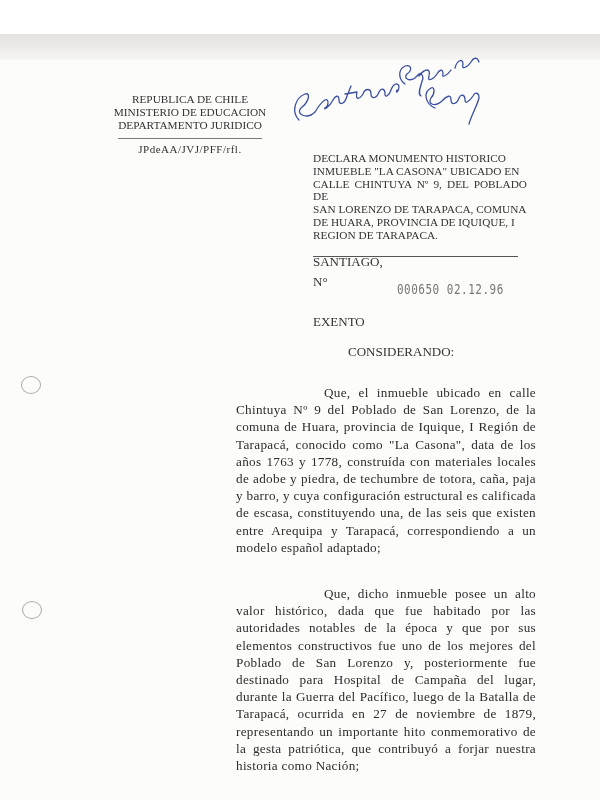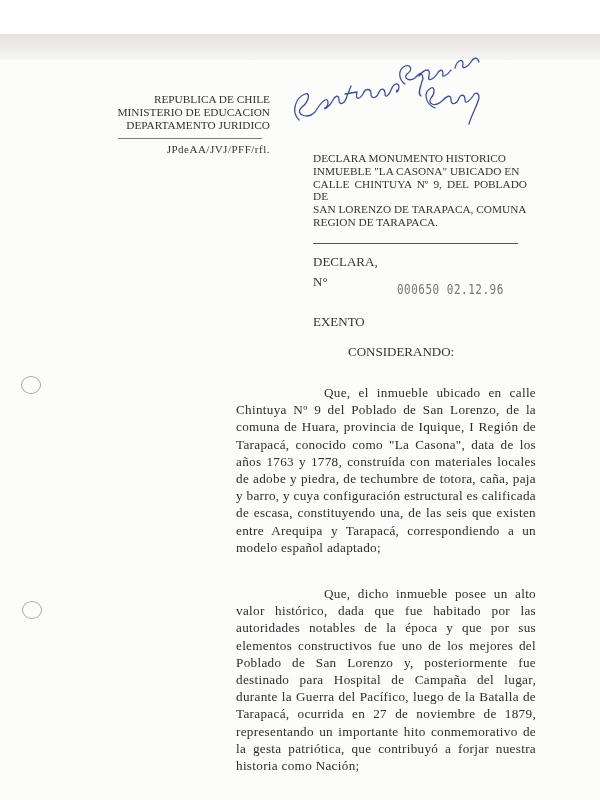--- a/index.html
+++ b/index.html
@@ -13,21 +13,21 @@
   .page-edge {
     position: absolute; left: 0; top: 34px; width: 600px; height: 26px;
     background: linear-gradient(to bottom, #e4e3e1 0%, #ecebe9 50%, #f7f6f5 100%);
   }
   .page {
     position: absolute; left: 0; top: 60px; width: 600px; height: 740px;
     background: #fcfcfb;
   }
   .header-block {
     position: absolute; left: 110px; top: 93px; width: 160px;
-    text-align: right; font-size: 11.3px; line-height: 13px; color: #333;
+    text-align: center; font-size: 11.3px; line-height: 13px; color: #333;
   }
   .header-block .rule { height: 1px; background: #777; margin: 6px 8px 4px 8px; }
   .header-block .ref { font-size: 11px; letter-spacing: 0.5px; }
   .handwriting {
     position: absolute; left: 285px; top: 50px; width: 200px; height: 80px;
   }
   .title-block {
     position: absolute; left: 313px; top: 152px; width: 214px;
     font-size: 11.3px; line-height: 12.8px; text-align: justify; color: #333; font-family: Liberation Serif, serif;
   }
@@ -71,25 +71,26 @@
     <path d="M170,18 C172,10 178,8 178,14 C176,20 182,18 186,12 C188,8 192,6 194,12"></path>
     <path d="M150,58 C140,54 138,42 146,38 C150,36 150,44 146,48 C142,54 150,58 158,50 C162,46 166,44 166,50 C166,56 172,54 174,48 C176,44 180,44 180,50 C180,54 184,52 188,46 C190,42 194,42 194,48 C192,56 186,66 184,74"></path>
   </g>
 </svg>
 
 <div class="title-block">
   <div>DECLARA MONUMENTO HISTORICO</div>
   <div>INMUEBLE "LA CASONA" UBICADO EN</div>
   <div>CALLE CHINTUYA Nº 9, DEL POBLADO DE</div>
   <div>SAN LORENZO DE TARAPACA, COMUNA</div>
+  <div>DE HUARA, PROVINCIA DE IQUIQUE, I</div>
   <div>REGION DE TARAPACA.</div>
   <div class="rule"></div>
 </div>
 
-<div class="label" style="left:313px; top:254px;">DECLARA,</div>
+<div class="label" style="left:313px; top:254px;">SANTIAGO,</div>
 <div class="label" style="left:313px; top:274px;">N°</div>
 <div class="stamp">000650  02.12.96</div>
 <div class="label" style="left:313px; top:314px;">EXENTO</div>
 <div class="label" style="left:313px; top:344px;margin-left:35px;">CONSIDERANDO:</div>
 
 <p class="body-text" style="top:376px;"><span class="indent"></span><span>Que, el inmueble ubicado en calle Chintuya Nº 9 del Poblado de San Lorenzo, de la comuna de Huara, provincia de Iquique, I Región de Tarapacá, conocido como "La Casona", data de los años 1763 y 1778, construída con materiales locales de adobe y piedra, de techumbre de totora, caña, paja y barro, y cuya configuración estructural es calificada de escasa, constituyendo una, de las seis que existen entre Arequipa y Tarapacá, correspondiendo a un modelo español adaptado;</span></p>
 
 <p class="body-text" style="top:577px;"><span class="indent"></span><span>Que, dicho inmueble posee un alto valor histórico, dada que fue habitado por las autoridades notables de la época y que por sus elementos constructivos fue uno de los mejores del Poblado de San Lorenzo y, posteriormente fue destinado para Hospital de Campaña del lugar, durante la Guerra del Pacífico, luego de la Batalla de Tarapacá, ocurrida en 27 de noviembre de 1879, representando un importante hito conmemorativo de la gesta patriótica, que contribuyó a forjar nuestra historia como Nación;</span></p>
 
 <div class="punch-hole" style="left:21px; top:376px;"></div>

